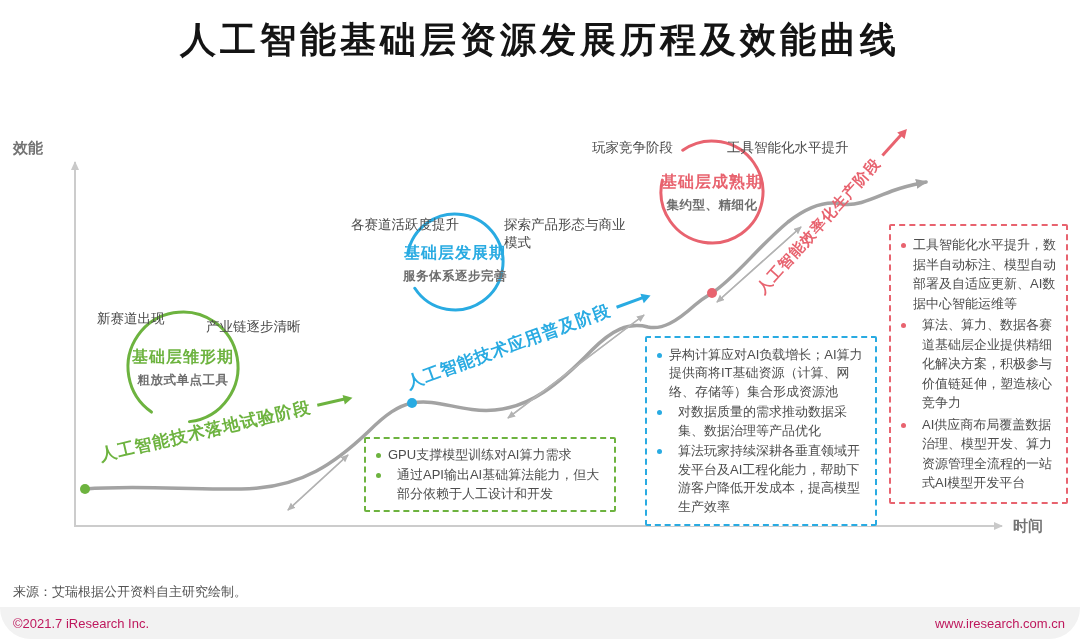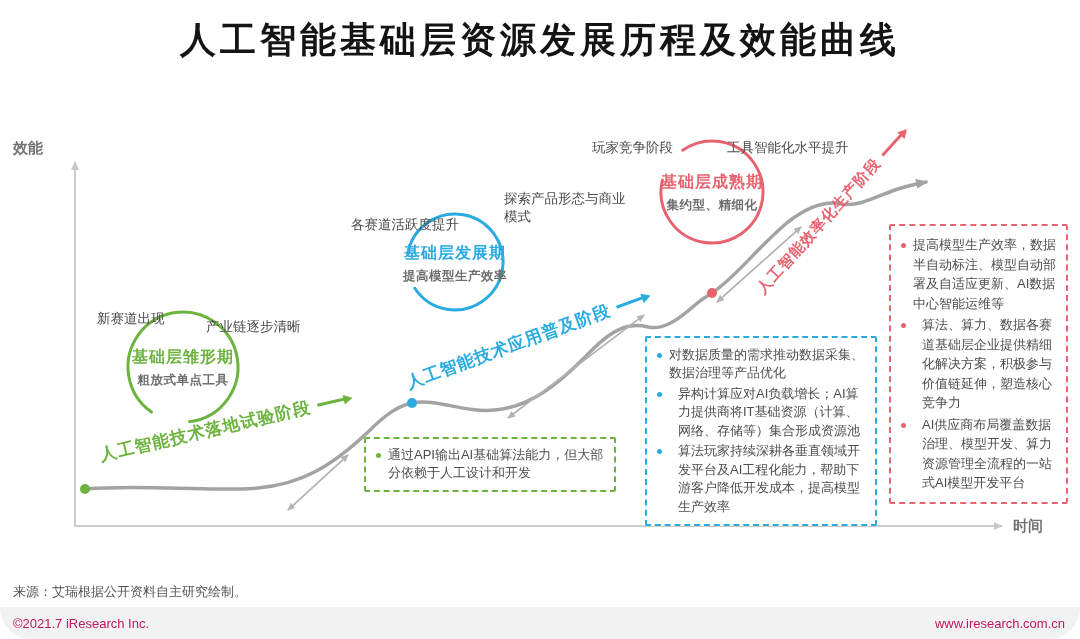--- a/index.html
+++ b/index.html
@@ -110,44 +110,48 @@
     <div class="cs">粗放式单点工具</div>
   </div>
   <div class="phase phase-1 g">
     <span>人工智能技术落地试验阶段</span>
     <span class="arrow-line"></span>
   </div>
   <div class="note-box box-1">
     <ul>
       <li>
           <span class="dot"></span>
+          <span>GPU支撑模型训练对AI算力需求</span>
+        </li>
+      <li>
+          <span class="dot"></span>
           <span>通过API输出AI基础算法能力，但大部分依赖于人工设计和开发</span>
         </li>
     </ul>
   </div>
 
   <div class="tag" style="left:351px; top:216px;">各赛道活跃度提升</div>
-  <div class="tag" style="left:504px; top:190px; width:122px;">探索产品形态与商业模式</div>
+  <div class="tag" style="left:504px; top:216px; width:122px;">探索产品形态与商业模式</div>
   <div class="stage-circle-text" style="left:375px; top:243px;">
     <div class="ct c">基础层发展期</div>
-    <div class="cs">提高模型生产效率</div>
+    <div class="cs">服务体系逐步完善</div>
   </div>
   <div class="phase phase-2 c">
     <span>人工智能技术应用普及阶段</span>
     <span class="arrow-line"></span>
   </div>
   <div class="note-box box-2">
     <ul>
       <li>
           <span class="dot"></span>
-          <span>对数据质量的需求推动数据采集、数据治理等产品优化</span>
+          <span>异构计算应对AI负载增长；AI算力提供商将IT基础资源（计算、网络、存储等）集合形成资源池</span>
         </li>
       <li>
           <span class="dot"></span>
-          <span>异构计算应对AI负载增长；AI算力提供商将IT基础资源（计算、网络、存储等）集合形成资源池</span>
+          <span>对数据质量的需求推动数据采集、数据治理等产品优化</span>
         </li>
       <li>
           <span class="dot"></span>
           <span>算法玩家持续深耕各垂直领域开发平台及AI工程化能力，帮助下游客户降低开发成本，提高模型生产效率</span>
         </li>
     </ul>
   </div>
 
   <div class="tag" style="left:592px; top:139px;">玩家竞争阶段</div>
   <div class="tag" style="left:727px; top:139px;">工具智能化水平提升</div>
@@ -156,21 +160,21 @@
     <div class="cs">集约型、精细化</div>
   </div>
   <div class="phase phase-3 r">
     <span>人工智能效率化生产阶段</span>
     <span class="arrow-line"></span>
   </div>
   <div class="note-box box-3">
     <ul>
       <li>
           <span class="dot"></span>
-          <span>提高模型生产效率，数据半自动标注、模型自动部署及自适应更新、AI数据中心智能运维等</span>
+          <span>工具智能化水平提升，数据半自动标注、模型自动部署及自适应更新、AI数据中心智能运维等</span>
         </li>
       <li>
           <span class="dot"></span>
           <span>算法、算力、数据各赛道基础层企业提供精细化解决方案，积极参与价值链延伸，塑造核心竞争力</span>
         </li>
       <li>
           <span class="dot"></span>
           <span>AI供应商布局覆盖数据治理、模型开发、算力资源管理全流程的一站式AI模型开发平台</span>
         </li>
     </ul>

